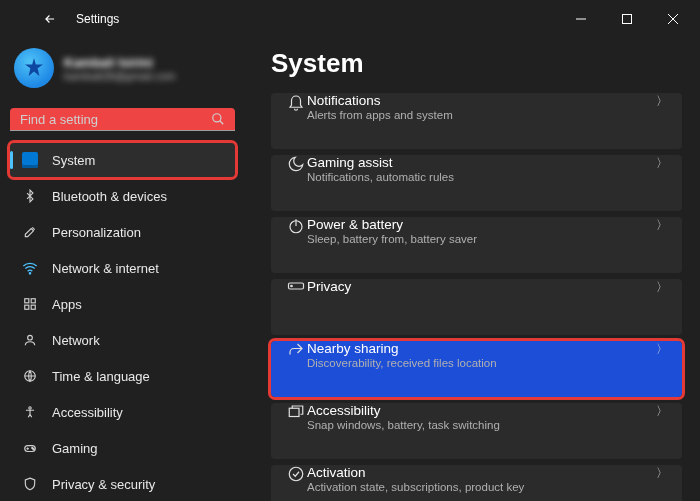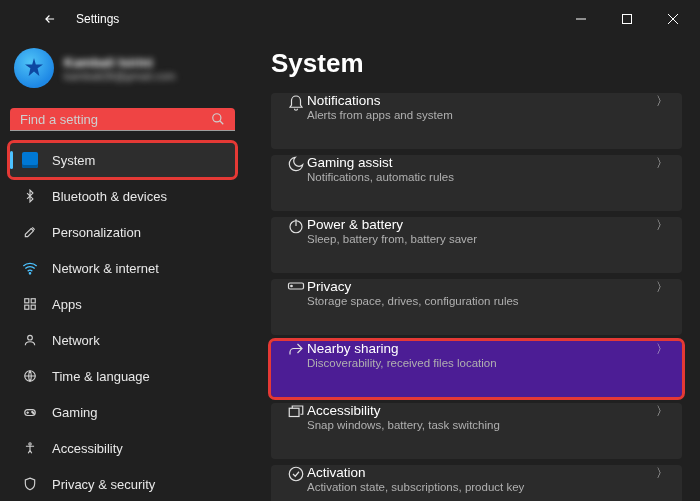--- a/index.html
+++ b/index.html
@@ -36,21 +36,21 @@
   
   .main { flex: 1; padding: 10px 18px 0 26px; overflow-y: hidden; }
   .heading { font-size: 26px; font-weight: 600; margin-bottom: 14px; }
   .row { background: #2b2b2b; border-radius: 4px; height: 56px; display: flex; align-items: flex-start; padding: 0 14px 0 14px; margin-bottom: 6px; }
   .row .ricon { width: 22px; display:flex; justify-content:center; font-size:16px; color:#e0e0e0; }
   .row .rtext { flex:1; }
   .row .rtitle { font-size: 13.5px; color: #fff; }
   .row .rsub { font-size: 11.5px; color: #b0b0b0; margin-top: 1px; }
   .row .chev { font-size: 12px; color: #cfcfcf; }
   .row.hl { outline: 3px solid #e53935; outline-offset: 0; }
-  .row.selected { background: #4c1d95; }
+  .row.selected { background: #1d4ed8; }
   .row.last { height: 48px; }
   
   svg { display:block; }
 </style>
 </head>
 <body>
 
 <div class="titlebar">
   <div class="back-btn">
     <svg width="14" height="14" viewBox="0 0 24 24" fill="none" stroke="#fff" stroke-width="2">
@@ -150,40 +150,40 @@
             <svg width="14" height="14" viewBox="0 0 24 24" fill="none" stroke="#cfcfcf" stroke-width="2">
               <circle cx="12" cy="12" r="9"></circle>
               <path d="M3 12h18M12 3c3 3 3 15 0 18M12 3c-3 3-3 15 0 18"></path>
             </svg>
           </span>
         <span>Time &amp; language</span>
       </div>
       <div class="nav-item">
         <span class="nicon">
             <svg width="14" height="14" viewBox="0 0 24 24" fill="none" stroke="#cfcfcf" stroke-width="2">
+              <circle cx="12" cy="5" r="2"></circle>
+              <path d="M5 9h14M12 9v7M9 21l3-5 3 5"></path>
+            </svg>
+          </span>
+        <span>Accessibility</span>
+      </div>
+      <div class="nav-item">
+        <span class="nicon">
+            <svg width="14" height="14" viewBox="0 0 24 24" fill="none" stroke="#cfcfcf" stroke-width="2">
               <rect x="3" y="8" width="18" height="10" rx="5"></rect>
               <path d="M8 11v4M6 13h4"></path>
               <circle cx="16" cy="12" r="1" fill="#cfcfcf"></circle>
               <circle cx="18" cy="14" r="1" fill="#cfcfcf"></circle>
             </svg>
           </span>
         <span>Gaming</span>
       </div>
       <div class="nav-item">
         <span class="nicon">
             <svg width="14" height="14" viewBox="0 0 24 24" fill="none" stroke="#cfcfcf" stroke-width="2">
-              <circle cx="12" cy="5" r="2"></circle>
-              <path d="M5 9h14M12 9v7M9 21l3-5 3 5"></path>
-            </svg>
-          </span>
-        <span>Accessibility</span>
-      </div>
-      <div class="nav-item">
-        <span class="nicon">
-            <svg width="14" height="14" viewBox="0 0 24 24" fill="none" stroke="#cfcfcf" stroke-width="2">
               <path d="M12 2l8 3v6c0 5-3 9-8 11-5-2-8-6-8-11V5l8-3z"></path>
             </svg>
           </span>
         <span>Privacy &amp; security</span>
       </div>
     </div>
   </div>
 
   <div class="main">
     <div class="heading">System</div>
@@ -230,21 +230,20 @@
 
     <div class="row">
       <div class="ricon">
           <svg width="18" height="14" viewBox="0 0 24 16" fill="none" stroke="#e0e0e0" stroke-width="1.6">
             <rect x="2" y="4" width="20" height="8" rx="2"></rect>
             <circle cx="6" cy="8" r="1" fill="#e0e0e0"></circle>
           </svg>
         </div>
       <div class="rtext">
           <div class="rtitle">Privacy</div>
-          <div class="rsub">Storage space, drives, configuration rules</div>
         </div>
       <div class="chev">〉</div>
     </div>
 
     <div class="row hl selected">
       <div class="ricon">
           <svg width="18" height="18" viewBox="0 0 24 24" fill="none" stroke="#e0e0e0" stroke-width="1.6">
             <path d="M14 4l6 6-6 6M20 10H9a5 5 0 0 0-5 5v3"></path>
           </svg>
         </div>

